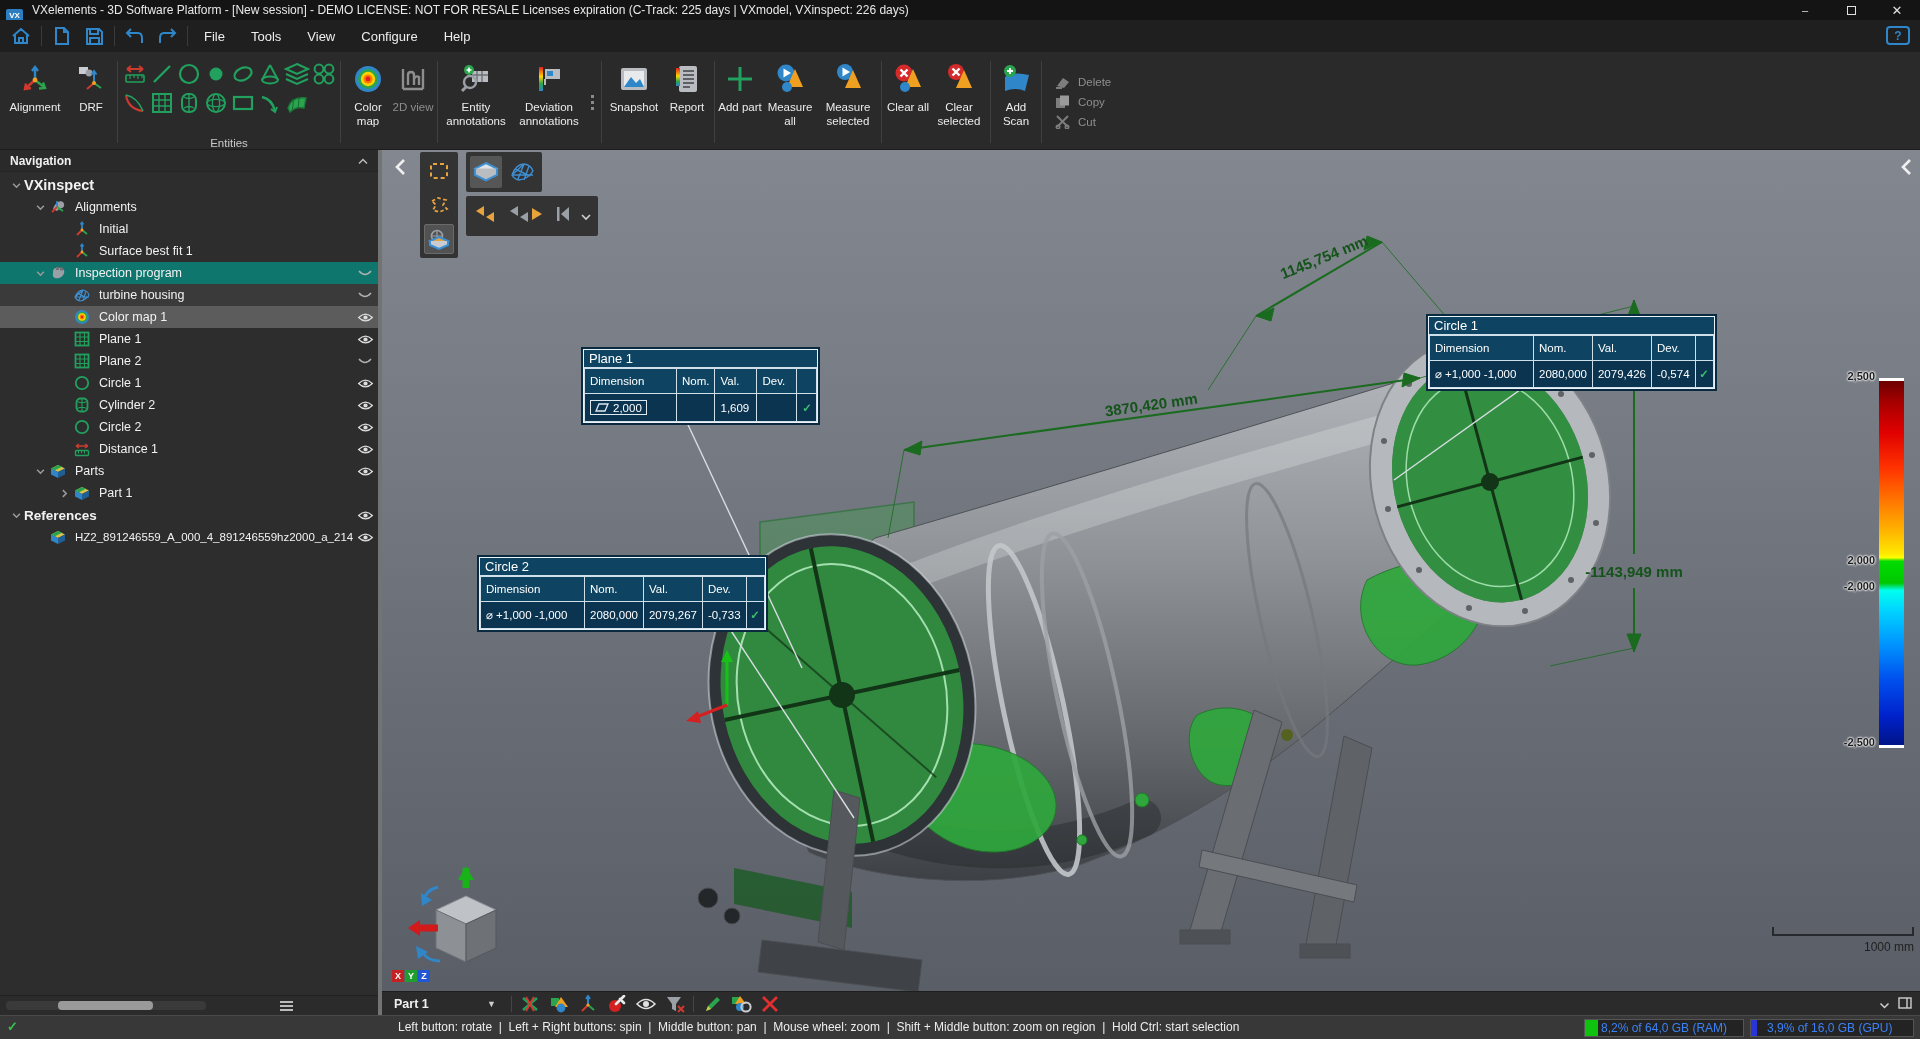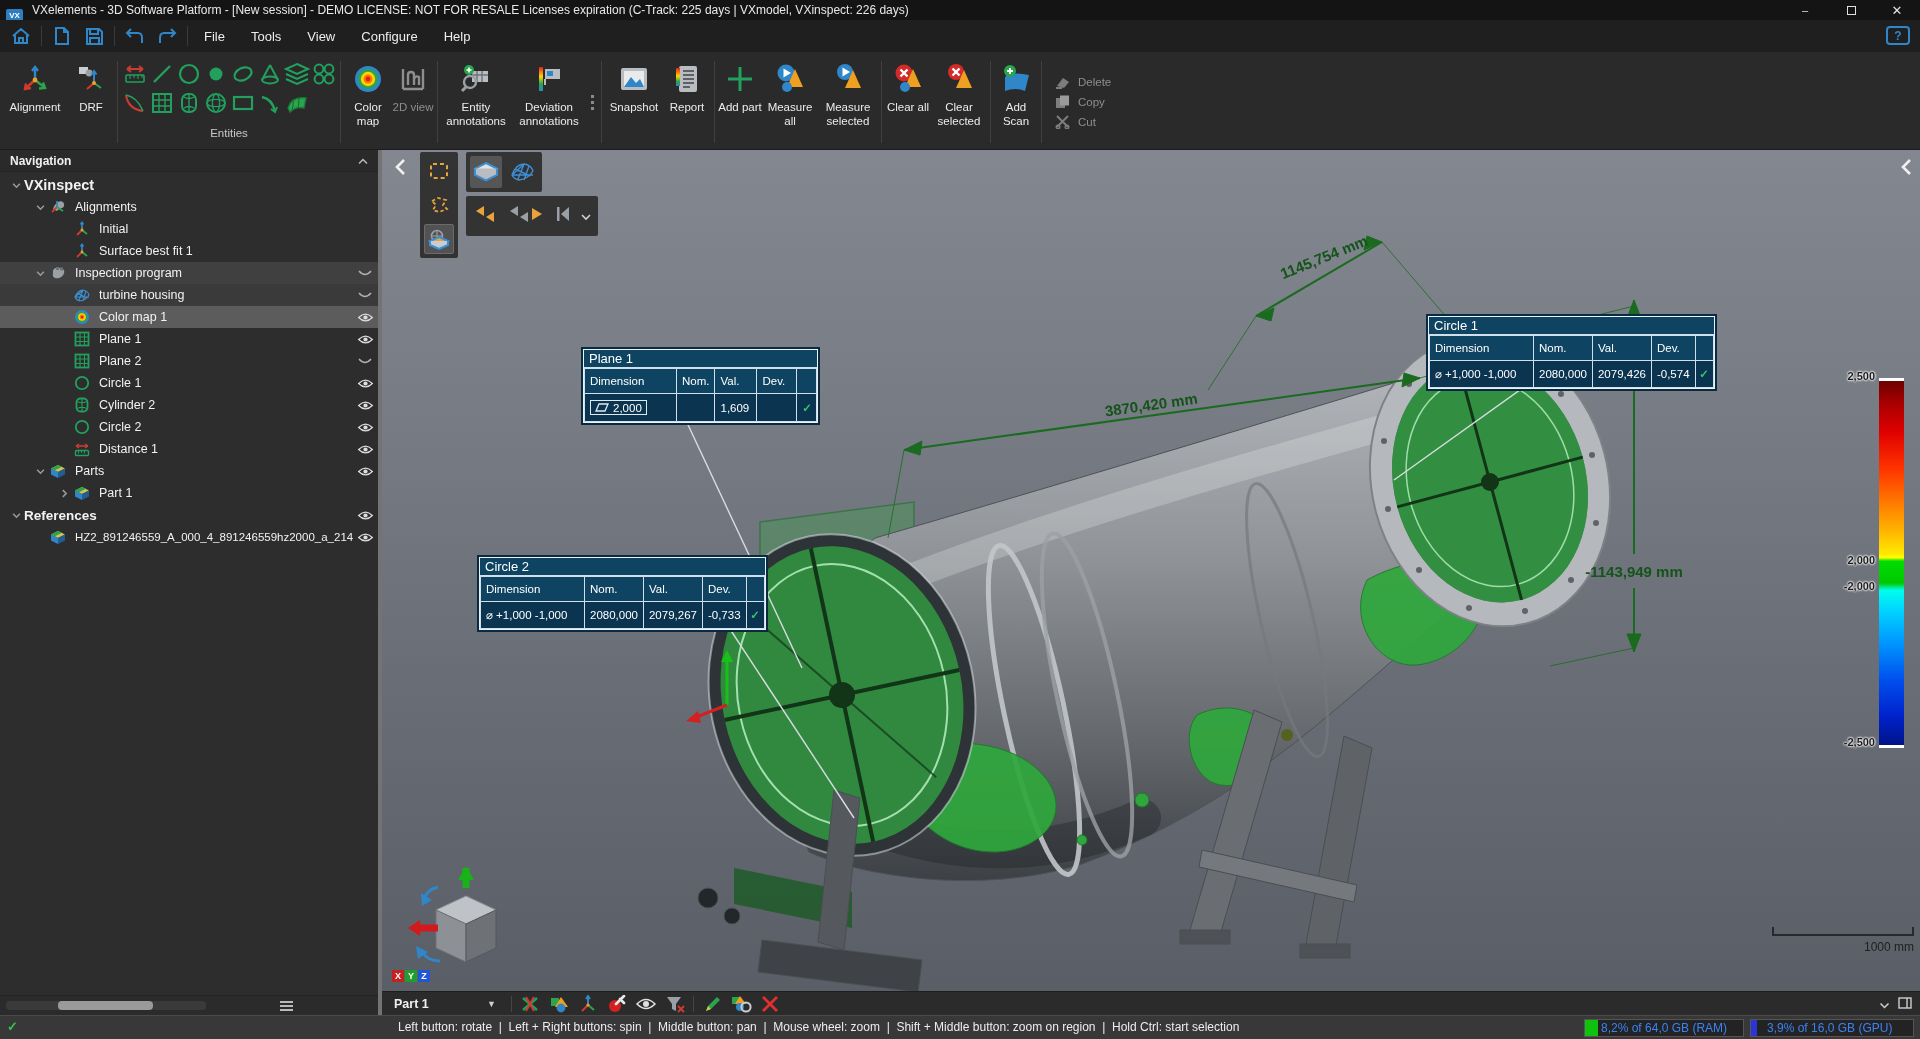--- a/index.html
+++ b/index.html
@@ -23,21 +23,21 @@
     border-radius:4px;color:#2f86c8;font-size:12px;font-weight:bold;display:flex;align-items:center;justify-content:center}
   
   .ribbon{height:98px;background:#2a2a2a;display:flex;align-items:stretch;padding:3px 2px 0 2px;border-bottom:1px solid #1c1c1c}
   .rsep{width:1px;background:#404040;margin:6px 3px}
   .rbtn{display:flex;flex-direction:column;align-items:center;padding-top:7px;gap:5px}
   .rbtn .ric{height:34px;display:flex;align-items:center;justify-content:center}
   .rbtn .rlbl{font-size:11.5px;color:#ececec;text-align:center;line-height:1.18;white-space:pre-line}
   .rbtn.dis .rlbl{color:#8e8e8e}
   .egroup{display:flex;flex-direction:column;align-items:center;padding-top:6px}
   .egrid{display:grid;grid-template-columns:repeat(8,27px);grid-auto-rows:29px;align-items:center;justify-items:center}
-  .ecap{font-size:11.5px;color:#c9c9c9;margin-top:8px}
+  .ecap{font-size:11.5px;color:#c9c9c9;margin-top:18px}
   .vdots{display:flex;flex-direction:column;gap:3px;justify-content:center;margin:0 4px}
   .vdots i{width:3px;height:3px;background:#8a8a8a}
   .editgroup{display:flex;flex-direction:column;justify-content:center;gap:6px;padding:0 10px}
   .editrow{display:flex;align-items:center;gap:7px;font-size:11.5px;color:#8e8e8e}
   
   .main{display:flex;height:865px}
   .nav{width:396px;background:#2d2d2d;border-right:4px solid #737373;display:flex;flex-direction:column}
   .nav-header{height:22px;background:#2a2a2a;border-bottom:1px solid #242424;display:flex;align-items:center;
     padding:0 10px;font-size:12px;font-weight:bold;color:#f0f0f0}
   .nav-header .chev{margin-left:auto}
@@ -45,21 +45,21 @@
   .trow{height:22px;display:flex;align-items:center;padding-right:2px;font-size:12.5px;color:#f2f2f2;white-space:nowrap}
   .trow .car{width:16px;display:flex;align-items:center;justify-content:center;flex:none}
   .trow .ticon{width:20px;height:17px;margin-right:7px;flex:none;display:flex;align-items:center;justify-content:center}
   .trow .tlabel{flex:1;overflow:hidden;text-overflow:ellipsis}
   .trow .teye{width:22px;flex:none;display:flex;justify-content:center}
   .lvl0{padding-left:8px}.lvl1{padding-left:32px}.lvl2{padding-left:56px}
   .b0{font-weight:bold;font-size:14.5px}
   .b1{font-weight:bold;font-size:13.5px}
   .sel{background:#5c5c5c}
   .shade{background:#3a3a3a}
-  .shade2{background:#404040}
+  .shade2{background:#0f766e}
   .nav-foot{height:20px;background:#2b2b2b;border-top:1px solid #222;display:flex;align-items:center;padding:0 6px;gap:8px}
   .hscroll{width:200px;height:9px;background:#3a3a3a;border-radius:4px;position:relative}
   .hscroll .thumb{position:absolute;left:52px;top:0;width:95px;height:9px;background:#9a9a9a;border-radius:4px}
   .listbtn{margin-left:66px;display:flex;flex-direction:column;gap:2px}
   .listbtn i{width:13px;height:2px;background:#bbb}
   
   .vcol{width:1538px;display:flex;flex-direction:column}
   .viewport{position:relative;width:1538px;height:841px;overflow:hidden;
     background:linear-gradient(180deg,#83878f 0%,#767a83 35%,#686c75 65%,#5a5e67 100%)}
   .viewport svg.scene{position:absolute;inset:0}

